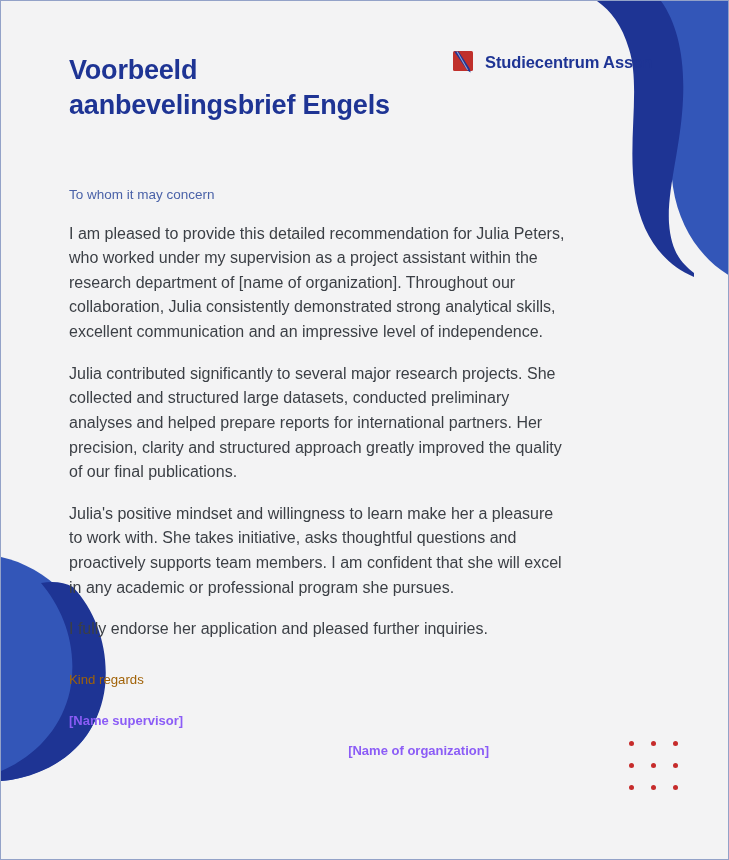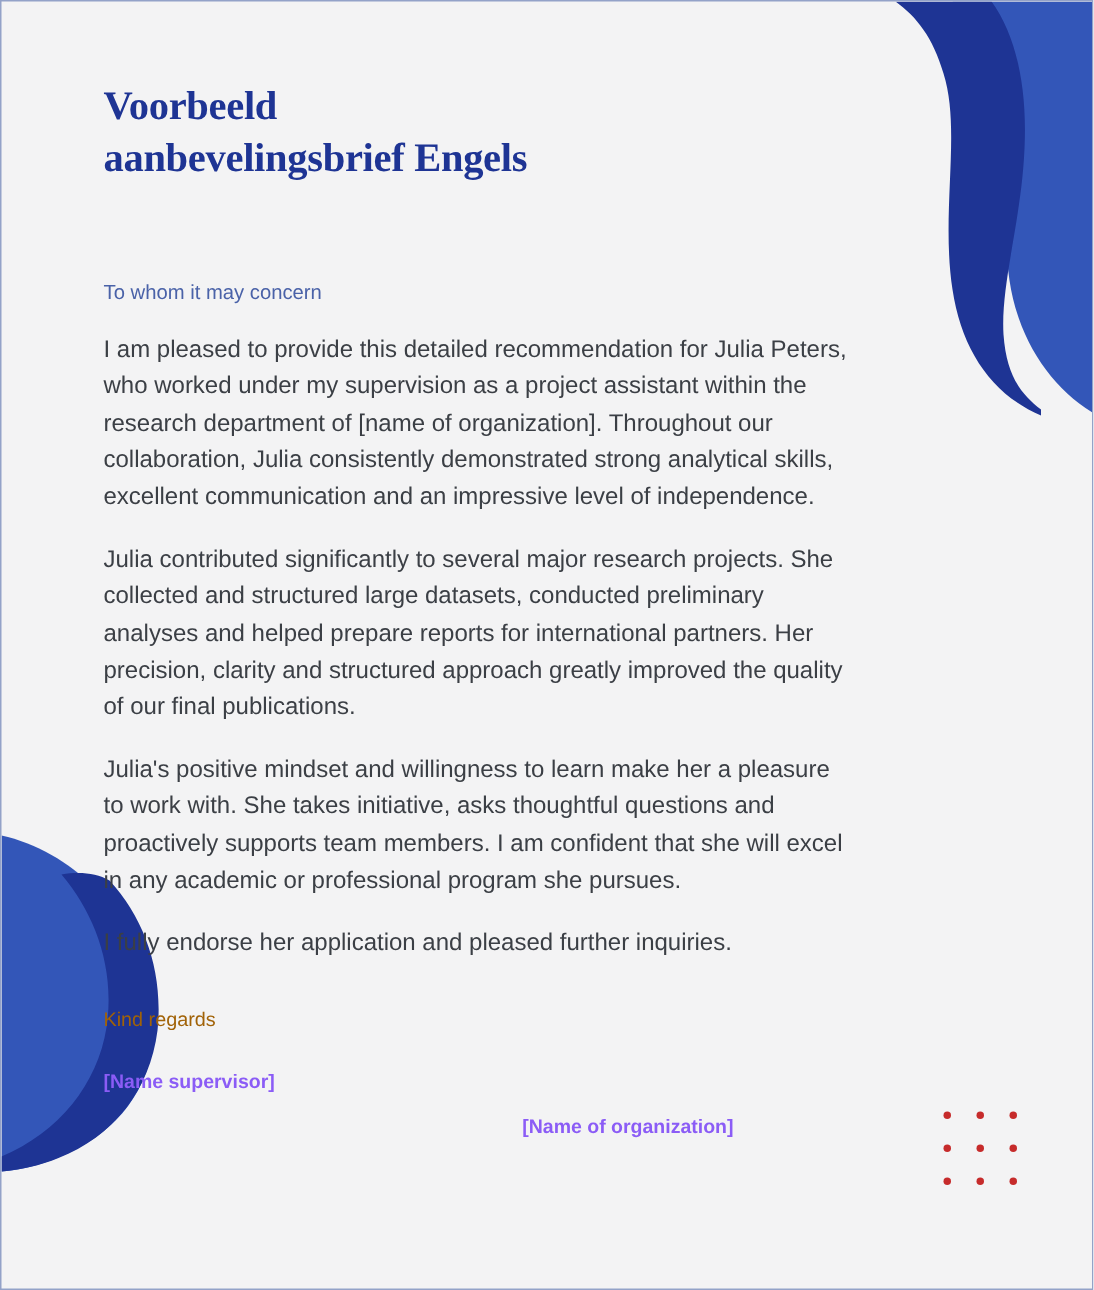--- a/index.html
+++ b/index.html
@@ -34,21 +34,20 @@
     width: 729px;
     height: 860px;
   }
 
   
   .header {
     position: absolute;
     left: 68px;
     top: 52px;
     right: 60px;
-    font-family: Liberation Serif, serif;
   }
   .doc-title {
     margin: 0;
     font-size: 27px;
     line-height: 1.28;
     font-weight: bold;
     color: #1e3494;
     letter-spacing: -0.2px;
     max-width: 390px;
   }
@@ -160,20 +159,31 @@
     </svg>
   </div>
 
   <div class="header">
     <h1 class="doc-title">
       <span class="line">Voorbeeld</span>
       <span class="line">aanbevelingsbrief Engels</span>
     </h1>
   </div>
 
+  <div class="brand">
+    <span class="brand-mark">
+      <svg viewBox="0 0 26 26" width="26" height="26" xmlns="http://www.w3.org/2000/svg">
+        <rect x="2" y="2" width="20" height="20" rx="1.5" fill="#c0302b"></rect>
+        <path d="M3.2,2.6 L7.6,2.6 L18.6,19.4 L16.2,21.2 Z" fill="#1e3494"></path>
+        <path d="M16.2,21.2 L18.6,19.4 L19.6,23.6 Z" fill="#1e3494"></path>
+        <path d="M5.4,2.6 L6.6,2.6 L17.0,20.4 L16.2,21.2 Z" fill="#ffffff" opacity="0.55"></path>
+      </svg>
+    </span>
+    <span class="brand-name">Studiecentrum Assen</span>
+  </div>
 
   <div class="letter">
     <p class="salutation">To whom it may concern</p>
     <p class="para">I am pleased to provide this detailed recommendation for Julia Peters, who worked under my supervision as a project assistant within the research department of [name of organization]. Throughout our collaboration, Julia consistently demonstrated strong analytical skills, excellent communication and an impressive level of independence.</p>
     <p class="para">Julia contributed significantly to several major research projects. She collected and structured large datasets, conducted preliminary analyses and helped prepare reports for international partners. Her precision, clarity and structured approach greatly improved the quality of our final publications.</p>
     <p class="para">Julia's positive mindset and willingness to learn make her a pleasure to work with. She takes initiative, asks thoughtful questions and proactively supports team members. I am confident that she will excel in any academic or professional program she pursues.</p>
     <p class="para">I fully endorse her application and pleased further inquiries.</p>
   </div>
 
   <div class="signoff">

